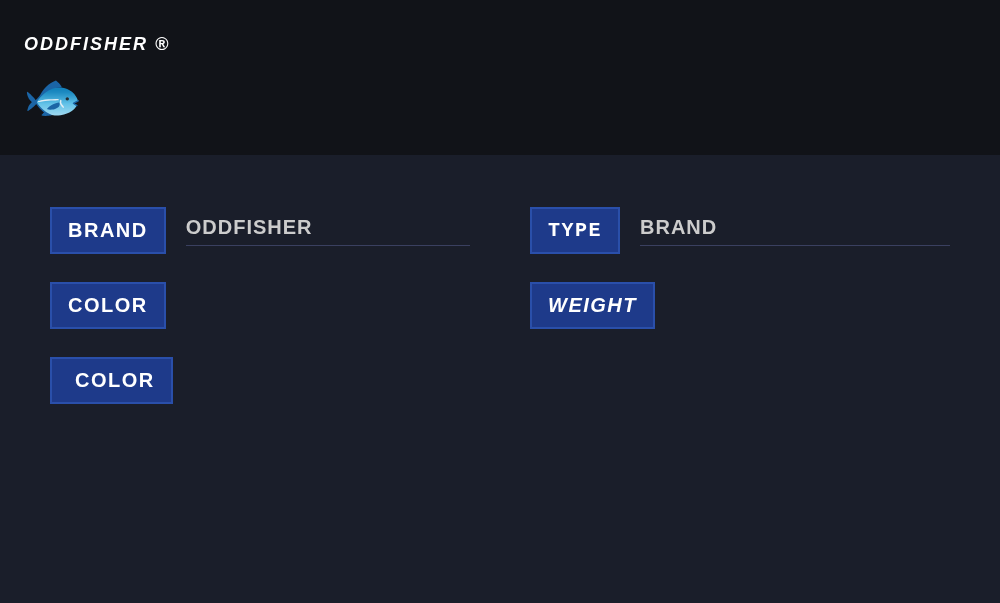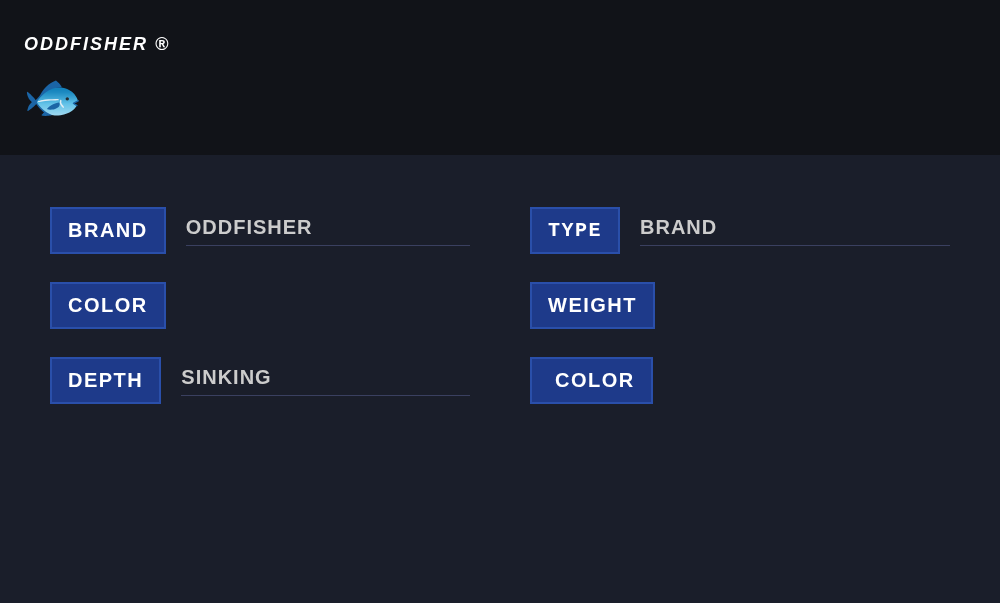--- a/index.html
+++ b/index.html
@@ -124,21 +124,21 @@
       font-size: 20px;
       font-weight: 600;
       letter-spacing: 1px;
     }
 
     
     .label-brand { min-width: 110px; }
     .label-length { min-width: 110px; }
     .label-depth { min-width: 110px; }
     .label-type { min-width: 90px; font-family: Liberation Mono, monospace; }
-    .label-weight { min-width: 110px; }
+    .label-weight { min-width: 110px; font-style: italic; }
     .label-color { min-width: 100px; padding-left: 23px; }
   </style>
 </head>
 <body>
 
 <div class="header">
   <div class="header-logo">
     <div class="logo-brand-name">
       <span>ODDFISHER</span><span> ®</span>
     </div>
@@ -165,24 +165,18 @@
   </div>
 
   <div class="spec-row">
     <div class="spec-label label-length">COLOR</div>
   </div>
 
   <div class="spec-row">
     <div class="spec-label label-weight">WEIGHT</div>
   </div>
 
-  <div class="spec-row">
-    <div class="spec-label label-depth">DEPTH</div>
-    <div class="spec-value-container">
-      <span class="spec-value">SINKING</span>
-    </div>
-  </div>
 
   <div class="spec-row">
     <div class="spec-label label-color">COLOR</div>
   </div>
 
 </div>
 
 </body></html>

